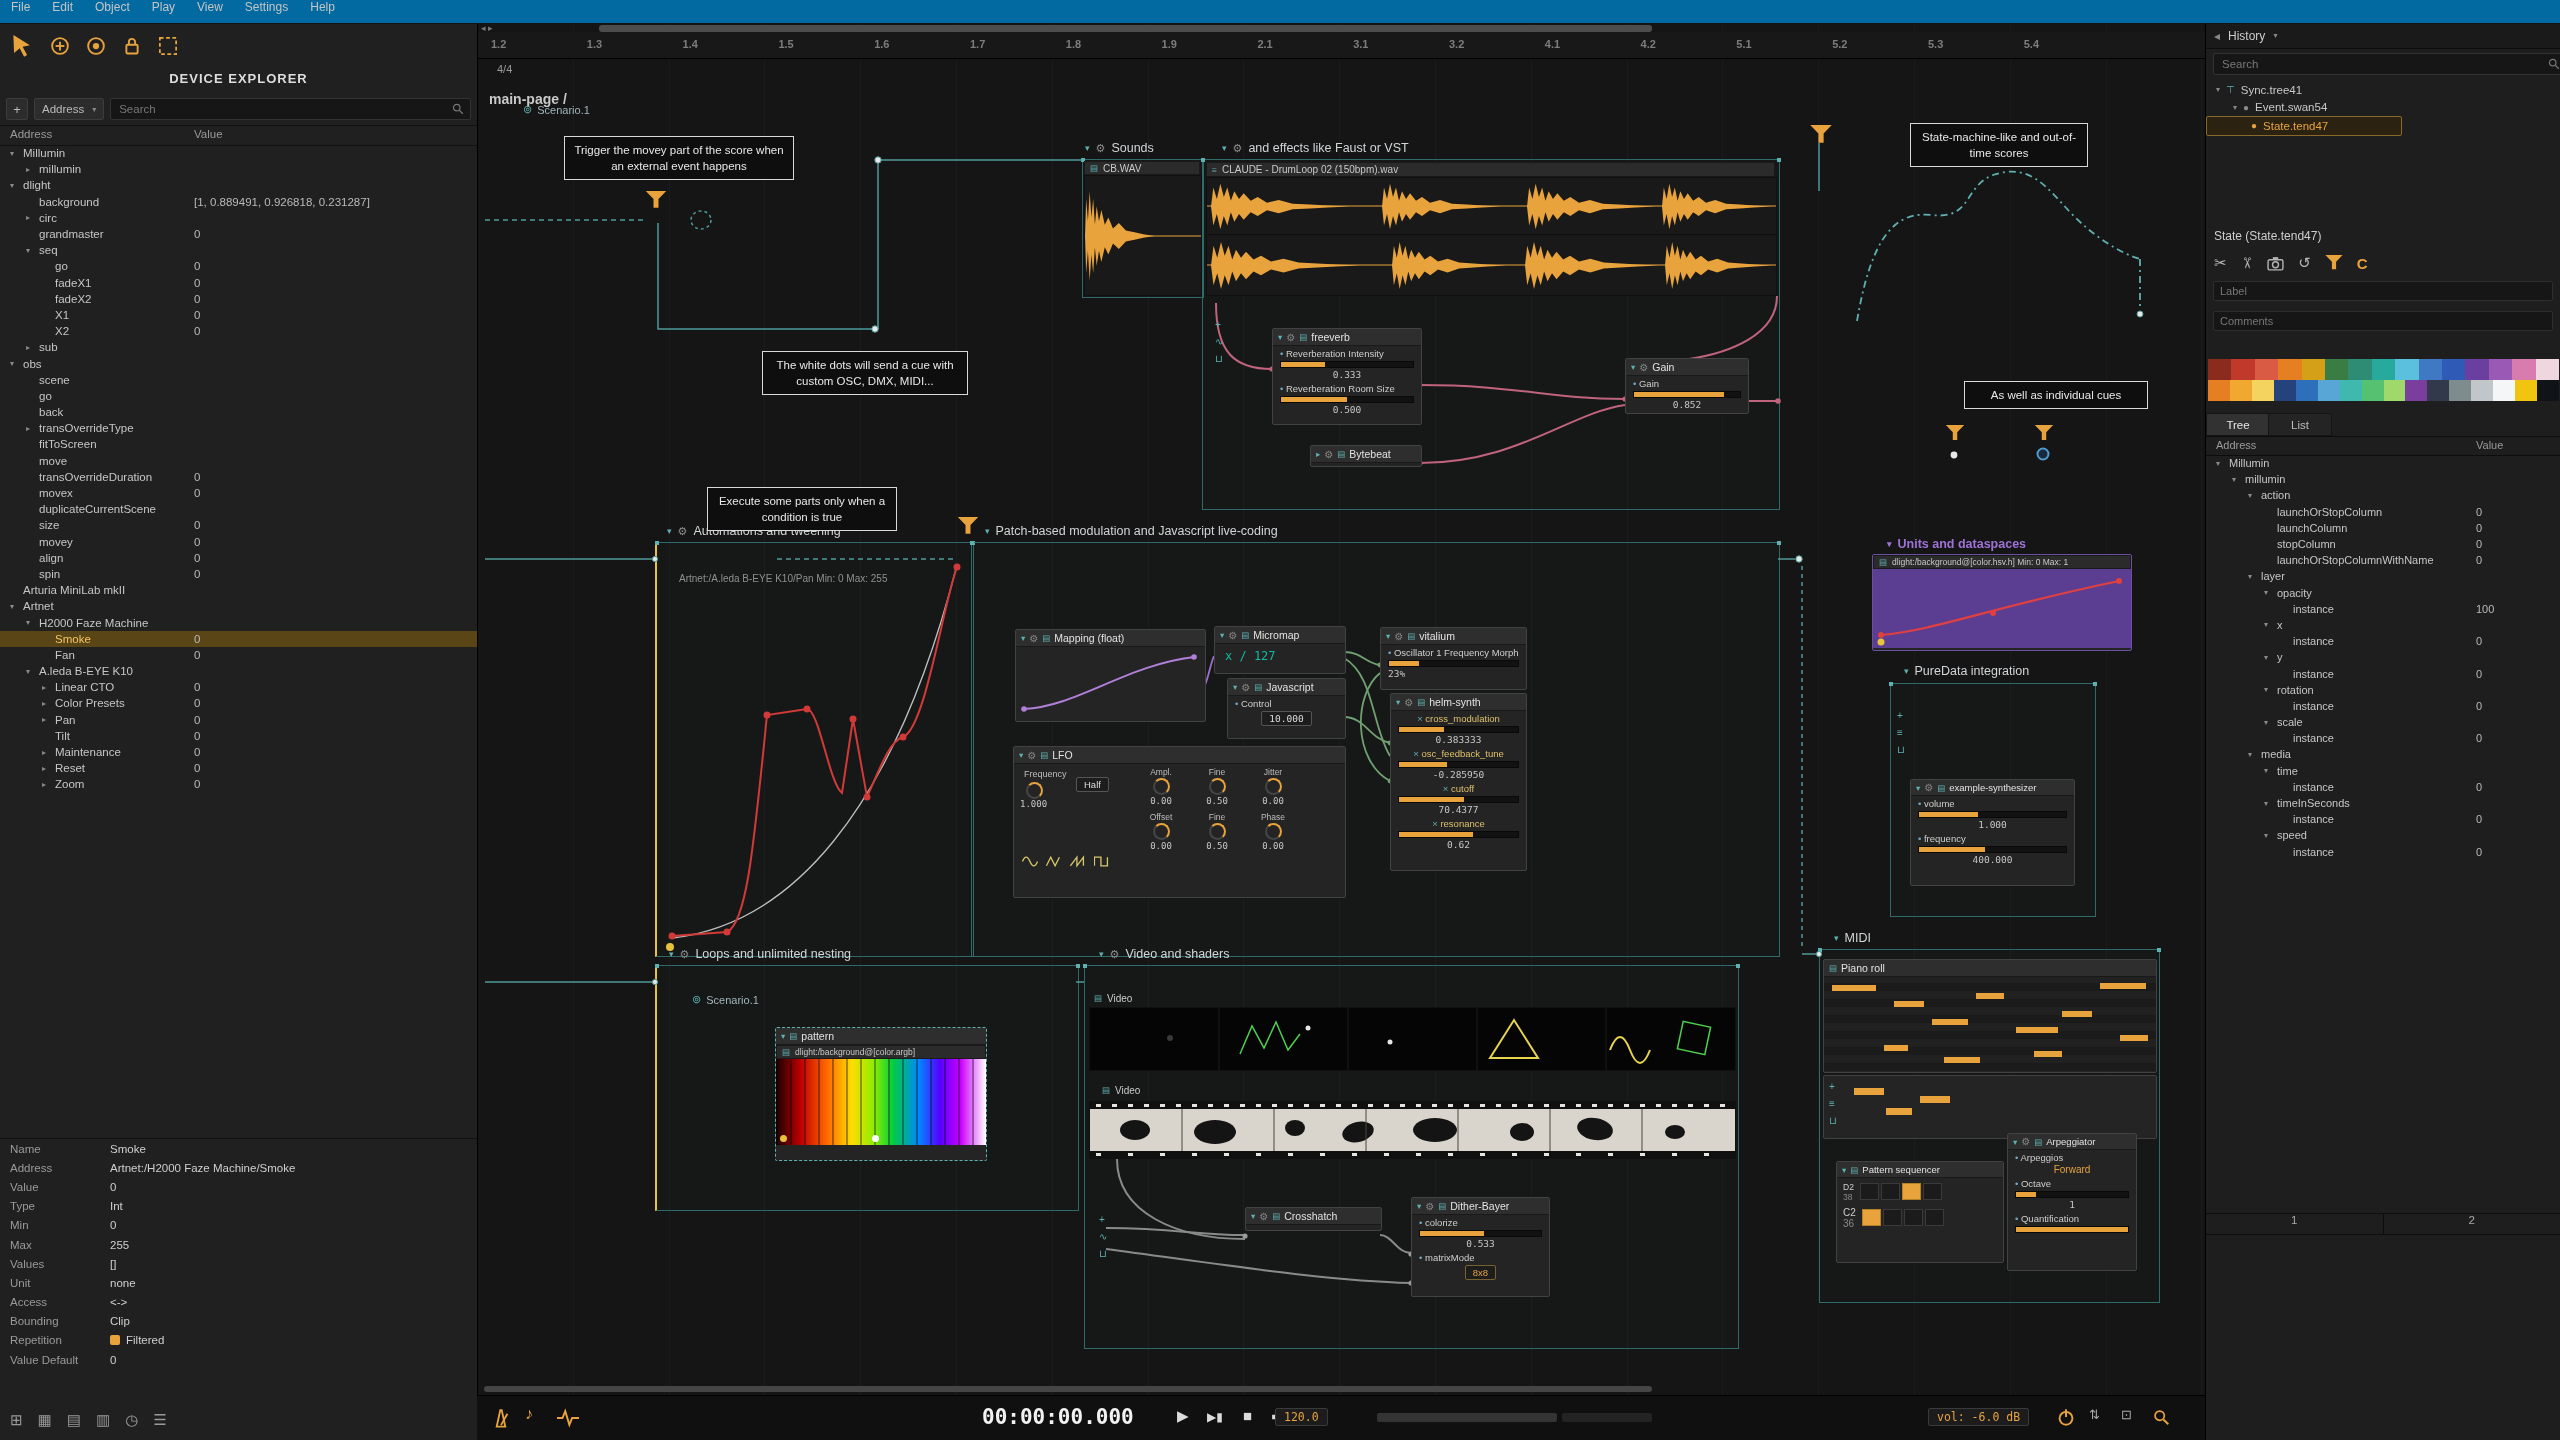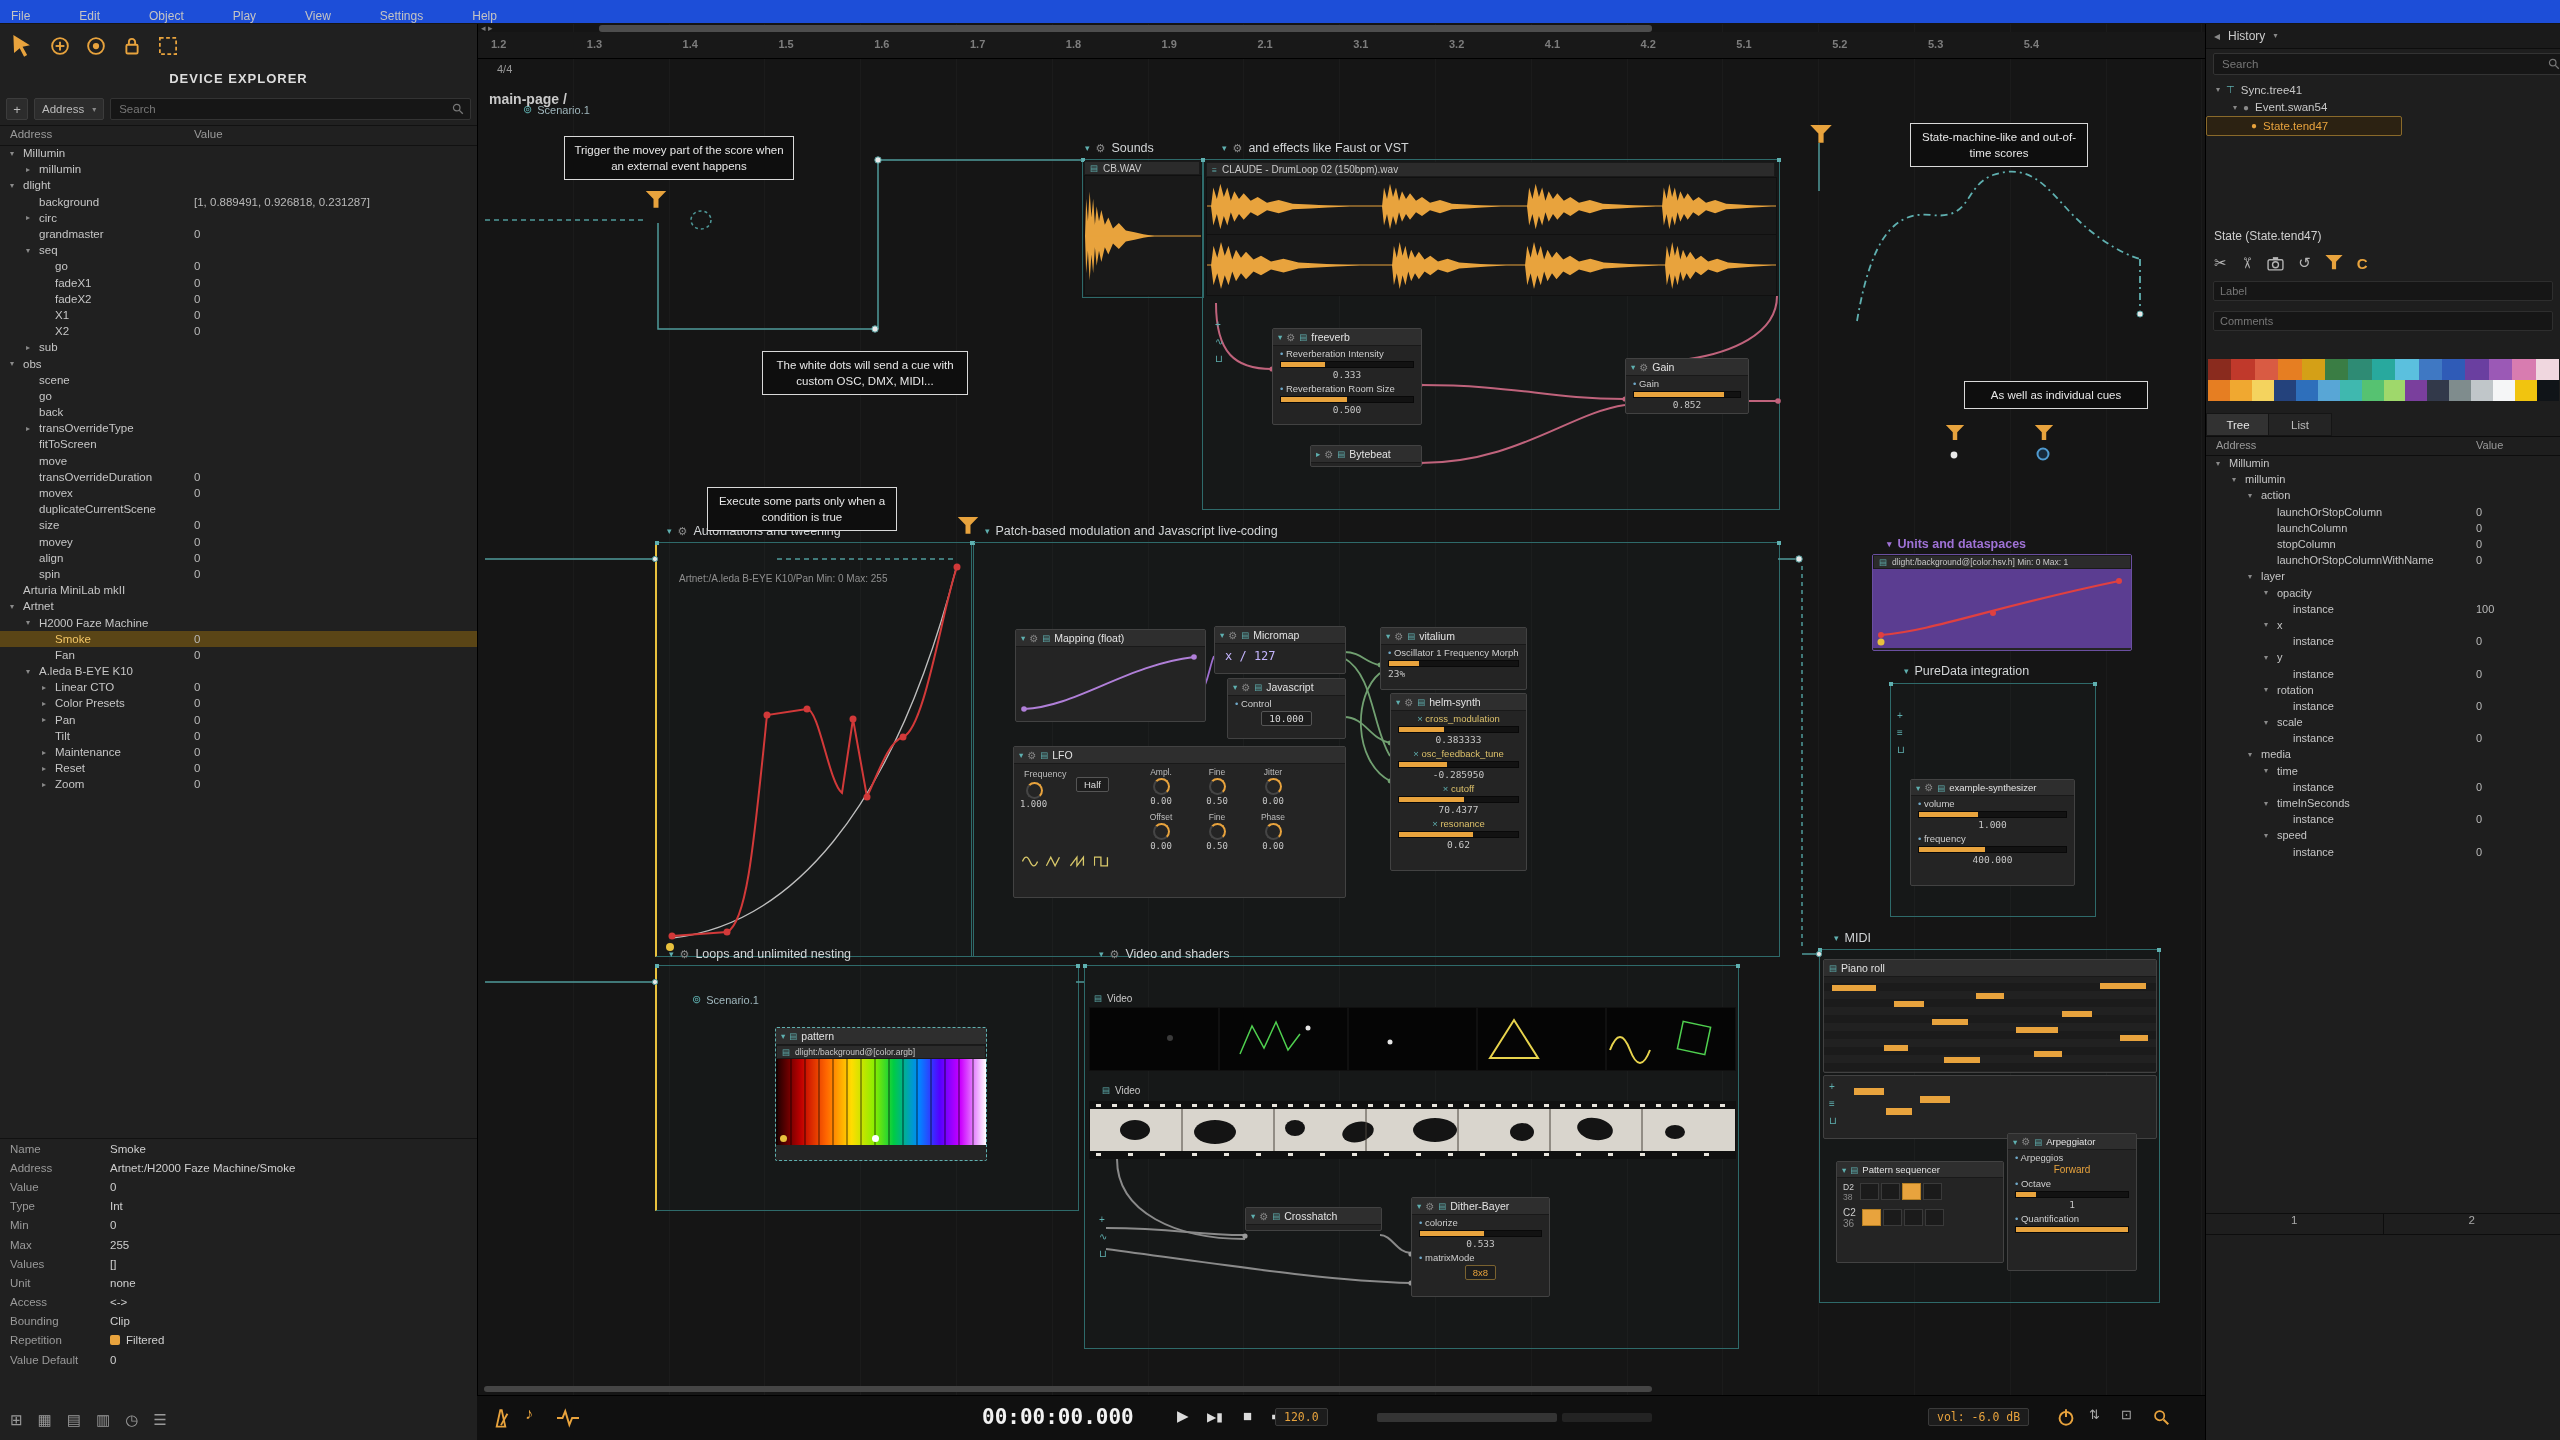--- a/index.html
+++ b/index.html
@@ -1,21 +1,21 @@
 <!DOCTYPE html>
 <html><head>
 <meta charset="utf-8">
 <style>
   html,body{margin:0;padding:0;background:#101010;}
   body{width:2560px;height:1440px;position:relative;overflow:hidden;
        font-family:"Liberation Sans",sans-serif;color:#c8c8c8;-webkit-font-smoothing:antialiased;}
   .abs{position:absolute;}
   .mono{font-family:"DejaVu Sans Mono",monospace;}
   
-  #menubar{position:absolute;left:0;top:0;width:2560px;height:23px;background:#1d4ed8;border-bottom:1px solid #151515;display:flex;align-items:flex-end;z-index:10;gap:27px;}
+  #menubar{position:absolute;left:0;top:0;width:2560px;height:23px;background:#0369a1;border-bottom:1px solid #151515;display:flex;align-items:flex-start;z-index:10;}
   .menu-item{padding:0 11px;font-size:12px;color:#c4c4c4;}
   
   #left-panel{position:absolute;left:0;top:23px;width:477px;height:1417px;background:#202020;border-right:1px solid #000;z-index:5;}
   #toolbar{position:absolute;left:0;top:0;width:477px;height:46px;display:flex;align-items:center;gap:16px;padding-left:12px;box-sizing:border-box;background:#202020;}
   .tb-ic{color:#e8a33d;}
   #de-title{position:absolute;left:0;top:48px;width:477px;text-align:center;font-size:13px;font-weight:bold;letter-spacing:1px;color:#ddd;}
   #de-controls{position:absolute;left:6px;top:74px;width:465px;height:24px;display:flex;gap:6px;align-items:center;}
   .btn-sm{width:20px;height:20px;background:#2c2c2c;border:1px solid #3c3c3c;color:#bbb;font-size:13px;display:flex;align-items:center;justify-content:center;border-radius:2px;}
   .select{height:20px;background:#2c2c2c;border:1px solid #3c3c3c;border-radius:2px;color:#bbb;font-size:11.5px;display:flex;align-items:center;gap:8px;padding:0 7px;}
   .searchbox{flex:1;height:20px;background:#161616;border:1px solid #333;border-radius:2px;display:flex;align-items:center;padding:0 6px;gap:6px;}
@@ -797,21 +797,21 @@
         <circle cx="178" cy="10" r="2.8" fill="#b07fd8"></circle>
       </svg>
   </div>
   <div class="node" style="left:737px;top:603px;width:130px;height:46px">
     <div class="nh">
         <span class="cv">▾</span>
         <span class="gear">⚙</span>
         <span class="sq">▤</span>
         <span>Micromap</span>
       </div>
-    <div class="mono" style="color:#c4b5fd;font-size:12px;padding:5px 10px">x / 127</div>
+    <div class="mono" style="color:#14b8a6;font-size:12px;padding:5px 10px">x / 127</div>
   </div>
   <div class="node" style="left:750px;top:655px;width:117px;height:59px">
     <div class="nh">
         <span class="cv">▾</span>
         <span class="gear">⚙</span>
         <span class="sq">▤</span>
         <span>Javascript</span>
       </div>
     <div class="prow">
         <div class="pname">Control</div>

